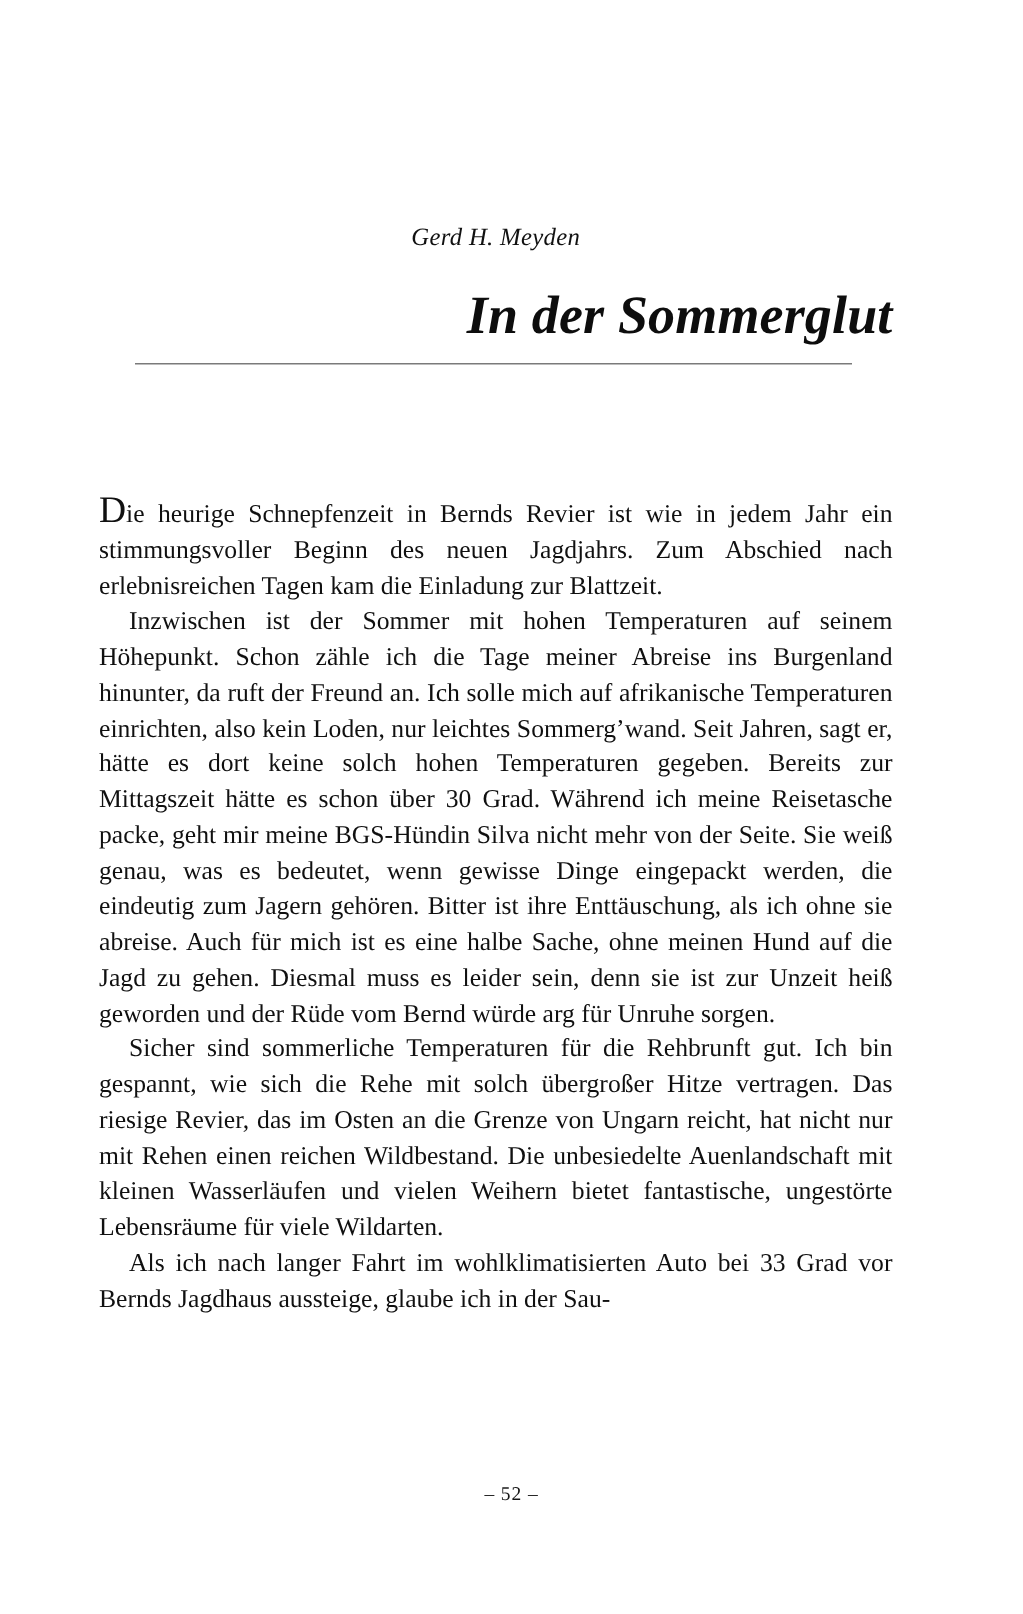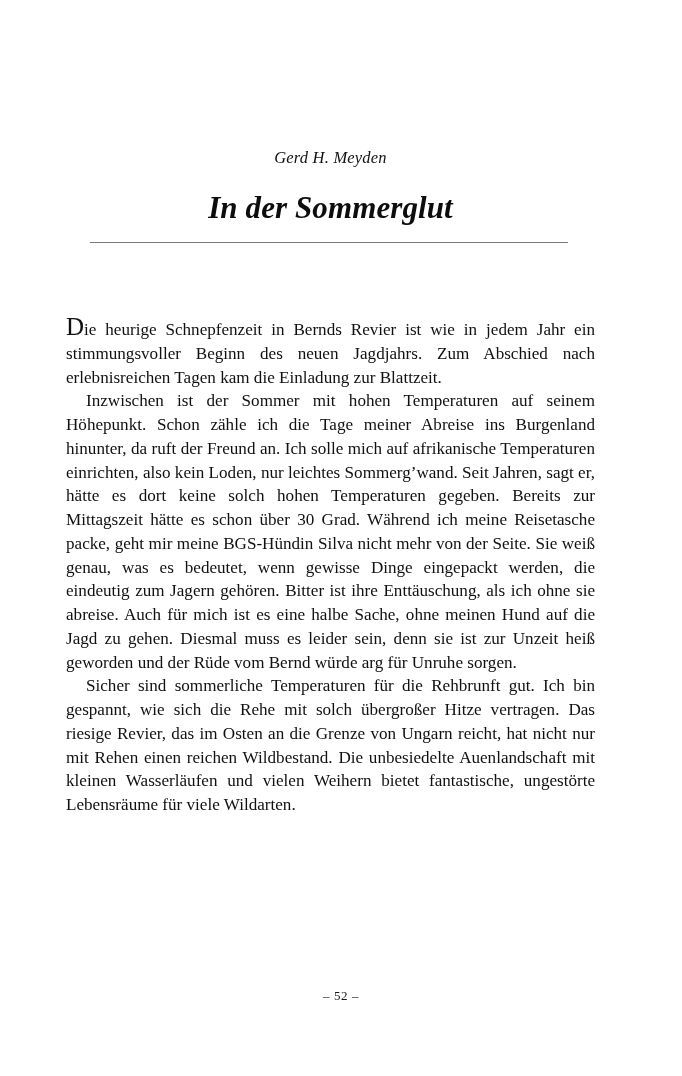--- a/index.html
+++ b/index.html
@@ -31,40 +31,41 @@
     font-style: italic;
     font-size: 16.5px;
     letter-spacing: 0.2px;
     line-height: 1.2;
     color: #111111;
     margin: 0;
   }
   .title {
     font-style: italic;
     font-weight: bold;
-    font-size: 31px;
+    font-size: 36px;
     line-height: 1.2;
     margin: 21px 0 0 0;
     letter-spacing: 0.1px;
     color: #0d0d0d;
+    text-align: right;
   }
   .rule {
     position: absolute;
     left: 90px;
     top: 242px;
     width: 478px;
     height: 1px;
     background: #7a7a7a;
   }
 
   
   .body-text {
     position: absolute;
     left: 66px;
-    top: 314px;
+    top: 328px;
     width: 529px;
     font-size: 17.1px;
     line-height: 23.75px;
     text-align: justify;
     text-justify: inter-word;
     -webkit-hyphens: none;
     hyphens: none;
   }
   .body-text p {
     margin: 0;
@@ -100,17 +101,18 @@
     <p class="author">Gerd H. Meyden</p>
     <h1 class="title">In der Sommerglut</h1>
   </div>
 
   <div class="rule"></div>
 
   <div class="body-text">
       <p class="first"><span class="dropcap">D</span>ie heurige Schnepfenzeit in Bernds Revier ist wie in jedem Jahr ein stimmungsvoller Beginn des neuen Jagdjahrs. Zum Abschied nach erlebnisreichen Tagen kam die Einladung zur Blattzeit.</p>
       <p>Inzwischen ist der Sommer mit hohen Temperaturen auf seinem Höhepunkt. Schon zähle ich die Tage meiner Abreise ins Burgenland hinunter, da ruft der Freund an. Ich solle mich auf afrikanische Temperaturen einrichten, also kein Loden, nur leichtes Sommerg’wand. Seit Jahren, sagt er, hätte es dort keine solch hohen Temperaturen gegeben. Bereits zur Mittagszeit hätte es schon über 30 Grad. Während ich meine Reisetasche packe, geht mir meine BGS-Hündin Silva nicht mehr von der Seite. Sie weiß genau, was es bedeutet, wenn gewisse Dinge eingepackt werden, die eindeutig zum Jagern gehören. Bitter ist ihre Enttäuschung, als ich ohne sie abreise. Auch für mich ist es eine halbe Sache, ohne meinen Hund auf die Jagd zu gehen. Diesmal muss es leider sein, denn sie ist zur Unzeit heiß geworden und der Rüde vom Bernd würde arg für Unruhe sorgen.</p>
       <p>Sicher sind sommerliche Temperaturen für die Rehbrunft gut. Ich bin gespannt, wie sich die Rehe mit solch übergroßer Hitze vertragen. Das riesige Revier, das im Osten an die Grenze von Ungarn reicht, hat nicht nur mit Rehen einen reichen Wildbestand. Die unbesiedelte Auenlandschaft mit kleinen Wasserläufen und vielen Weihern bietet fantastische, ungestörte Lebensräume für viele Wildarten.</p>
+      <p>Als ich nach langer Fahrt im wohlklimatisierten Auto bei 33 Grad vor Bernds Jagdhaus aussteige, glaube ich in der Sau-</p>
     </div>
 
   <div class="folio">– 52 –</div>
 
 </div>
 
 </body></html>

